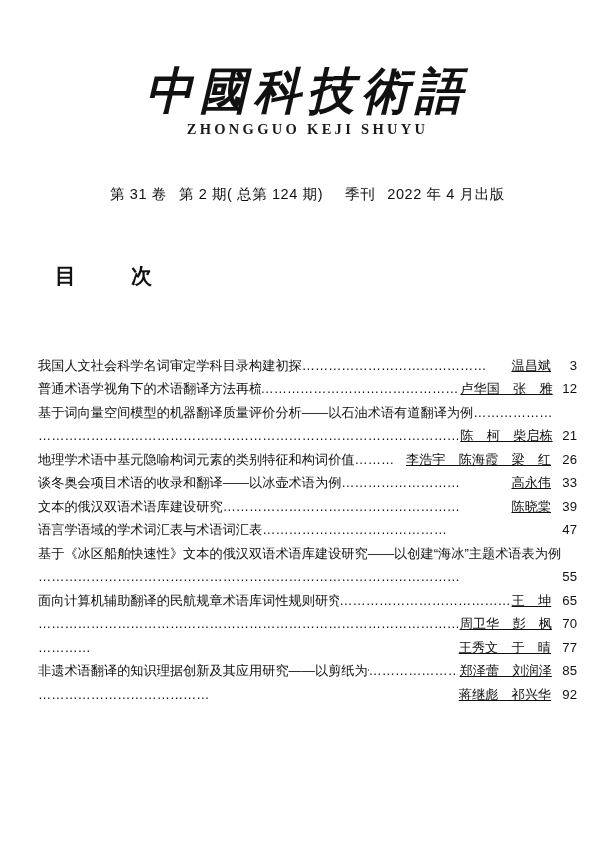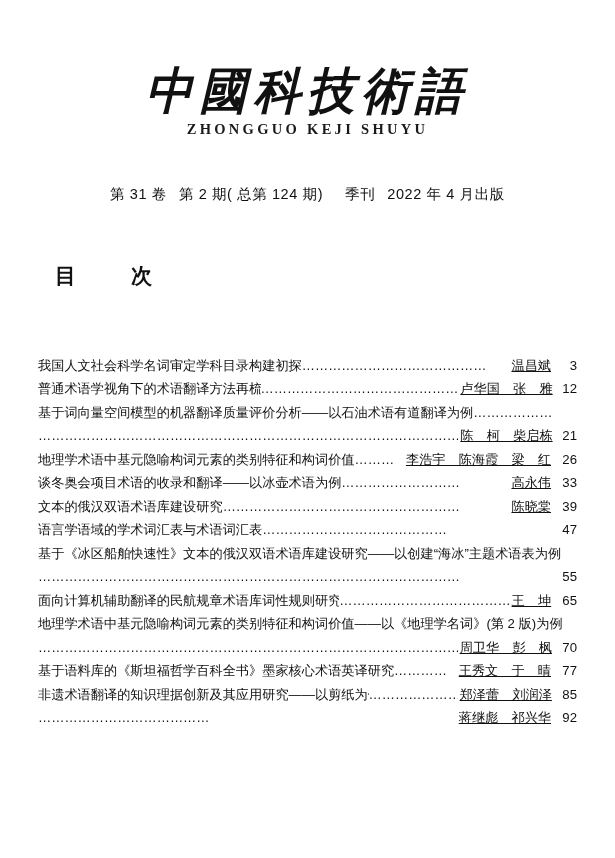--- a/index.html
+++ b/index.html
@@ -211,34 +211,29 @@
     <div class="toc-entry">
       <div class="entry-row">
         <span class="entry-title">面向计算机辅助翻译的民航规章术语库词性规则研究</span>
         <span class="entry-leader">…………………………………</span>
         <span class="entry-authors">王　坤</span>
         <span class="entry-page">65</span>
       </div>
     </div>
 
     <div class="toc-entry">
-      <div class="entry-row">
-        <span class="entry-title">地理学术语中基元隐喻构词元素的类别特征和构词价值——以《地理学名词》(第 2 版)为例</span>
-        <span class="entry-leader"></span>
-      </div>
       <div class="entry-row cont">
         <span class="entry-leader">………………………………………………………………………………………</span>
         <span class="entry-authors">周卫华　彭　枫</span>
         <span class="entry-page">70</span>
       </div>
     </div>
 
     <div class="toc-entry">
       <div class="entry-row">
-        <span class="entry-title">基于语料库的《斯坦福哲学百科全书》墨家核心术语英译研究</span>
         <span class="entry-leader">…………</span>
         <span class="entry-authors">王秀文　于　晴</span>
         <span class="entry-page">77</span>
       </div>
     </div>
 
     <div class="toc-entry">
       <div class="entry-row">
         <span class="entry-title">非遗术语翻译的知识理据创新及其应用研究——以剪纸为例</span>
         <span class="entry-leader">…………………</span>

